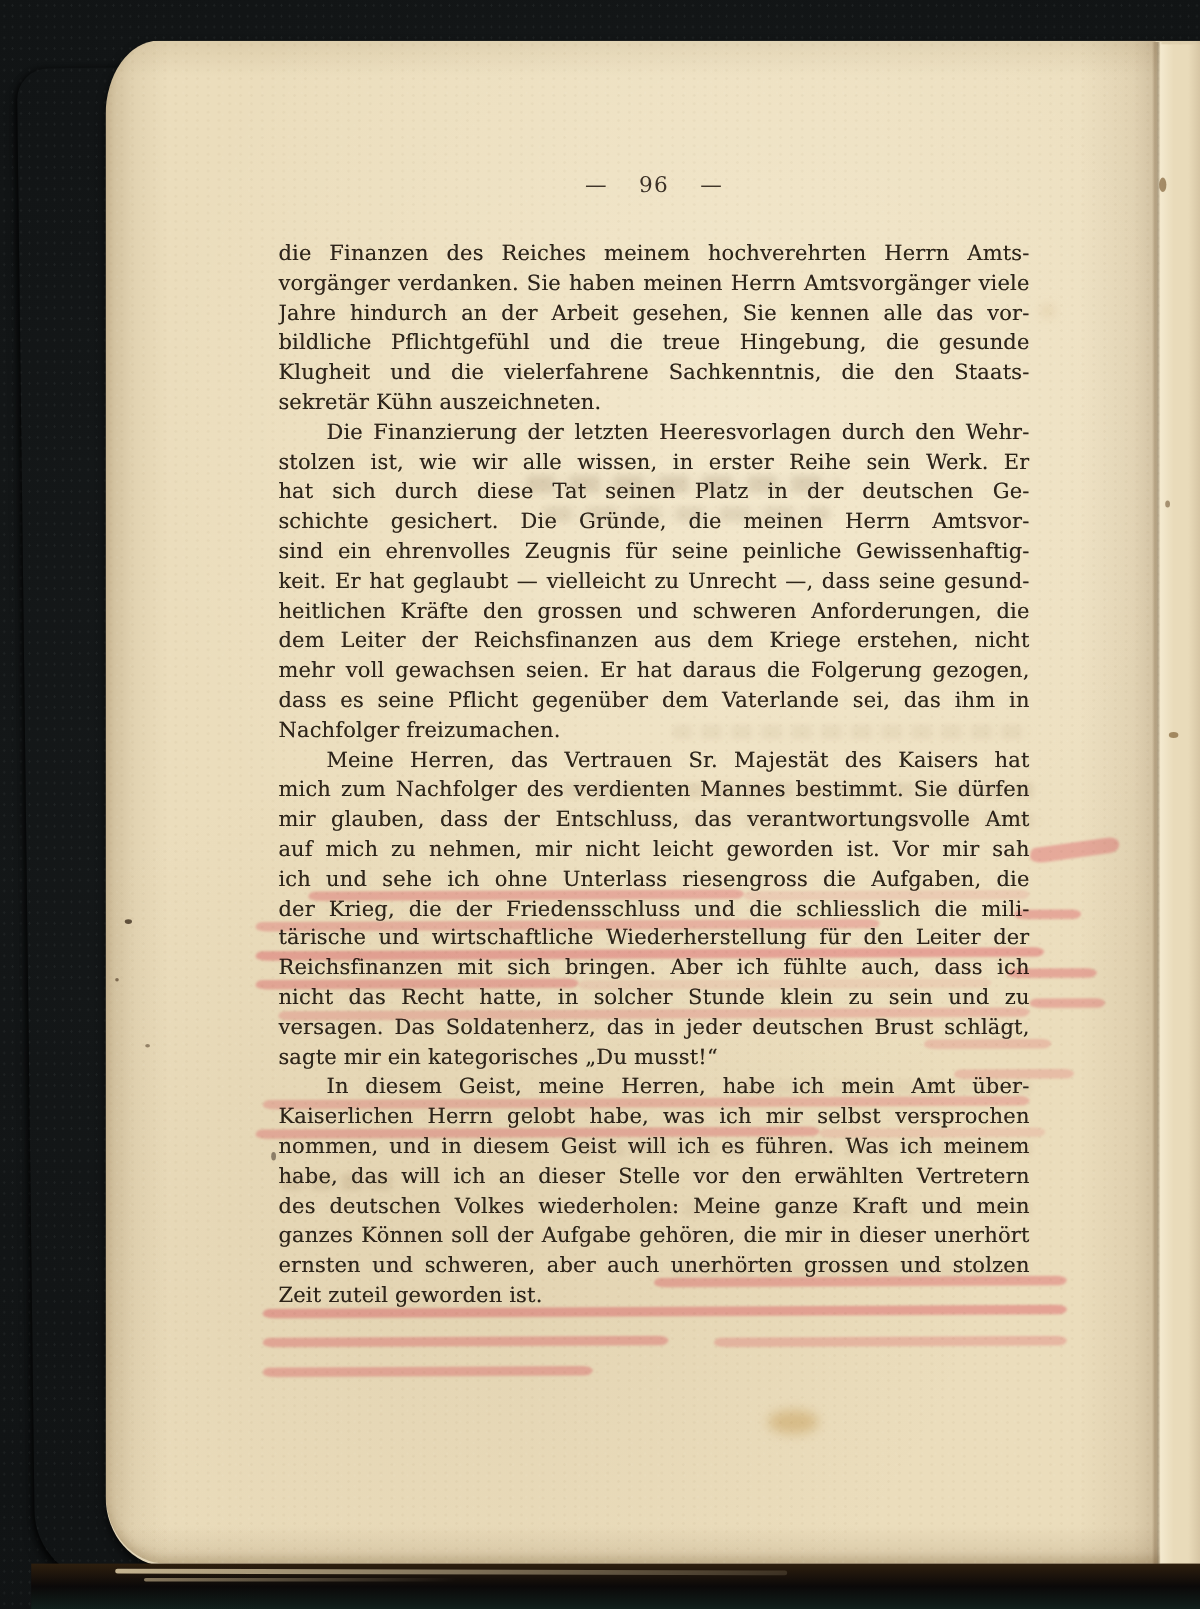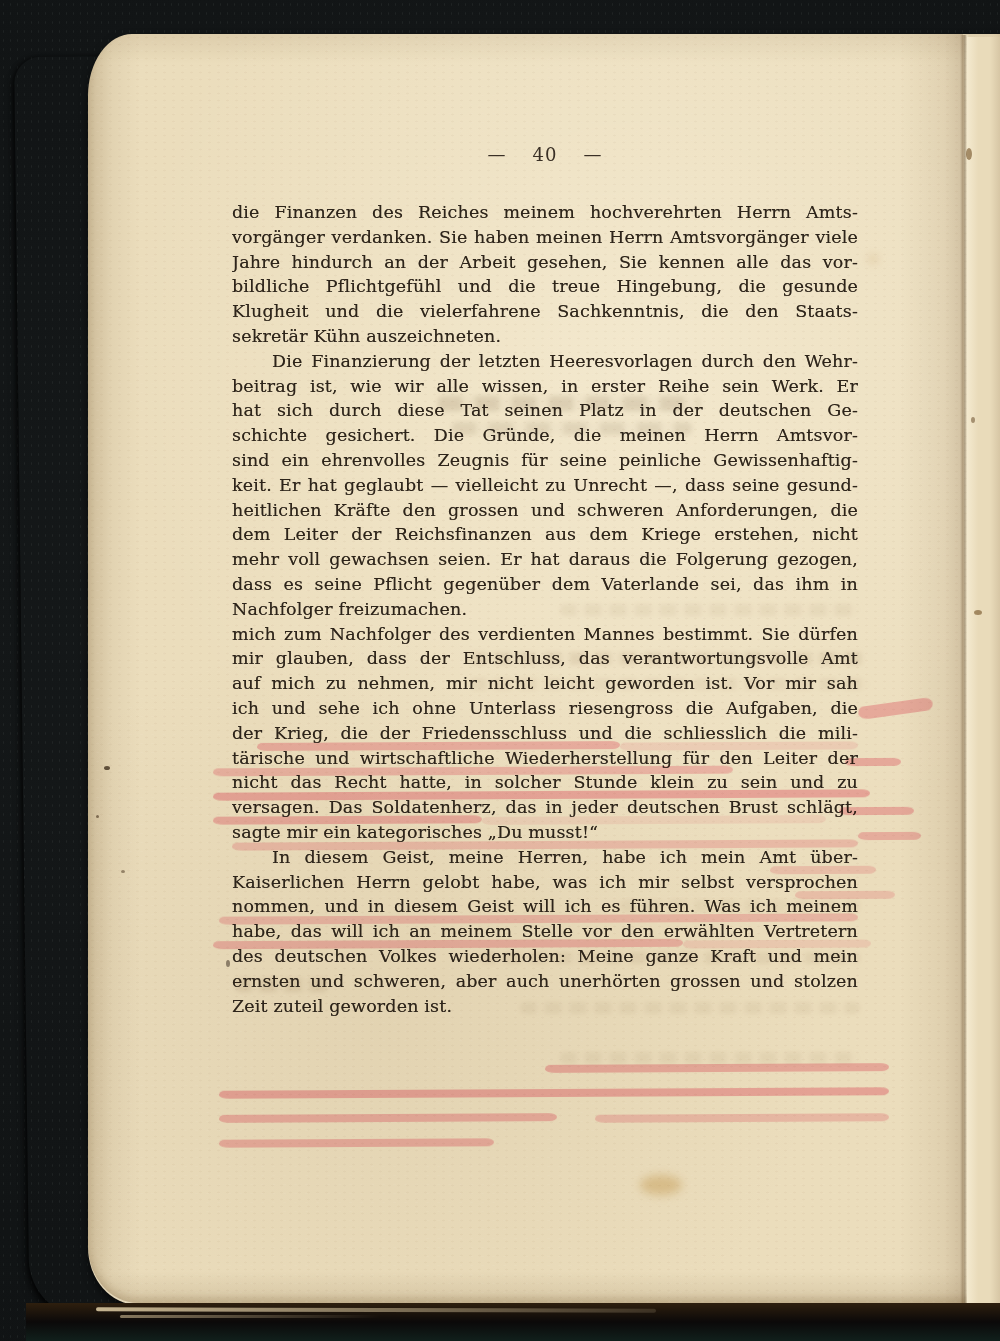--- a/index.html
+++ b/index.html
@@ -150,57 +150,60 @@
       <div class="ghost" style="--x: 470; --y: 678; --w: 400; --h: 12; --op: 0.11;"></div>
       <div class="ghost" style="--x: 620; --y: 900; --w: 240; --h: 12; --op: 0.09;"></div>
       <div class="ghost" style="--x: 480; --y: 952; --w: 380; --h: 12; --op: 0.12;"></div>
       <div class="ghost" style="--x: 235; --y: 978; --w: 95; --h: 14; --op: 0.18;"></div>
       <div class="ghost" style="--x: 520; --y: 1002; --w: 340; --h: 12; --op: 0.1;"></div>
       <div class="ghost" style="--x: 560; --y: 1052; --w: 300; --h: 12; --op: 0.1;"></div>
     </div>
 
   <div class="header">
     <span>—</span>
-    <span>40</span>
+    <span>96</span>
     <span>—</span>
   </div>
 
   <div class="text">
 
   <div class="line">die Finanzen des Reiches meinem hochverehrten Herrn Amts-</div>
       <div class="line">vorgänger verdanken. Sie haben meinen Herrn Amtsvorgänger viele</div>
       <div class="line">Jahre hindurch an der Arbeit gesehen, Sie kennen alle das vor-</div>
       <div class="line">bildliche Pflichtgefühl und die treue Hingebung, die gesunde</div>
       <div class="line">Klugheit und die vielerfahrene Sachkenntnis, die den Staats-</div>
       <div class="line flush">sekretär Kühn auszeichneten.</div>
       <div class="line indent">Die Finanzierung der letzten Heeresvorlagen durch den Wehr-</div>
-      <div class="line">beitrag ist, wie wir alle wissen, in erster Reihe sein Werk. Er</div>
+      <div class="line">stolzen ist, wie wir alle wissen, in erster Reihe sein Werk. Er</div>
       <div class="line">hat sich durch diese Tat seinen Platz in der deutschen Ge-</div>
       <div class="line">schichte gesichert. Die Gründe, die meinen Herrn Amtsvor-</div>
       <div class="line">sind ein ehrenvolles Zeugnis für seine peinliche Gewissenhaftig-</div>
       <div class="line">keit. Er hat geglaubt — vielleicht zu Unrecht —, dass seine gesund-</div>
       <div class="line">heitlichen Kräfte den grossen und schweren Anforderungen, die</div>
       <div class="line">dem Leiter der Reichsfinanzen aus dem Kriege erstehen, nicht</div>
       <div class="line">mehr voll gewachsen seien. Er hat daraus die Folgerung gezogen,</div>
       <div class="line">dass es seine Pflicht gegenüber dem Vaterlande sei, das ihm in</div>
       <div class="line flush">Nachfolger freizumachen.</div>
+      <div class="line indent">Meine Herren, das Vertrauen Sr. Majestät des Kaisers hat</div>
       <div class="line">mich zum Nachfolger des verdienten Mannes bestimmt. Sie dürfen</div>
       <div class="line">mir glauben, dass der Entschluss, das verantwortungsvolle Amt</div>
       <div class="line">auf mich zu nehmen, mir nicht leicht geworden ist. Vor mir sah</div>
       <div class="line">ich und sehe ich ohne Unterlass riesengross die Aufgaben, die</div>
       <div class="line">der Krieg, die der Friedensschluss und die schliesslich die mili-</div>
       <div class="line">tärische und wirtschaftliche Wiederherstellung für den Leiter der</div>
+      <div class="line">Reichsfinanzen mit sich bringen. Aber ich fühlte auch, dass ich</div>
       <div class="line">nicht das Recht hatte, in solcher Stunde klein zu sein und zu</div>
       <div class="line">versagen. Das Soldatenherz, das in jeder deutschen Brust schlägt,</div>
       <div class="line flush">sagte mir ein kategorisches „Du musst!“</div>
       <div class="line indent">In diesem Geist, meine Herren, habe ich mein Amt über-</div>
       <div class="line">Kaiserlichen Herrn gelobt habe, was ich mir selbst versprochen</div>
       <div class="line">nommen, und in diesem Geist will ich es führen. Was ich meinem</div>
-      <div class="line">habe, das will ich an meinem Stelle vor den erwählten Vertretern</div>
+      <div class="line">habe, das will ich an dieser Stelle vor den erwählten Vertretern</div>
       <div class="line">des deutschen Volkes wiederholen: Meine ganze Kraft und mein</div>
+      <div class="line">ganzes Können soll der Aufgabe gehören, die mir in dieser unerhört</div>
       <div class="line">ernsten und schweren, aber auch unerhörten grossen und stolzen</div>
       <div class="line flush">Zeit zuteil geworden ist.</div>
     </div>
 
   <div class="marks">
 
   <div class="underline" style="--line: 20; --from: 1; --to: 1.12; --op: 0.5; --dy: 6; --h: 13; --rot: -8;"></div>
       <div class="underline" style="--line: 21; --from: 0.04; --to: 0.62; --op: 0.48;"></div>
       <div class="underline" style="--line: 21; --from: 0.62; --to: 1; --op: 0.18;"></div>
       <div class="underline" style="--line: 22; --from: -0.03; --to: 0.8; --op: 0.42;"></div>

